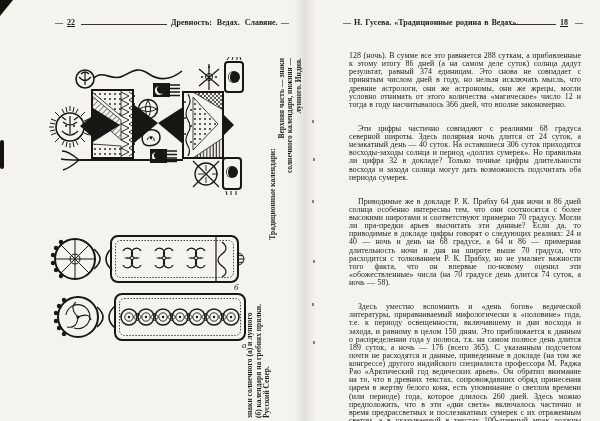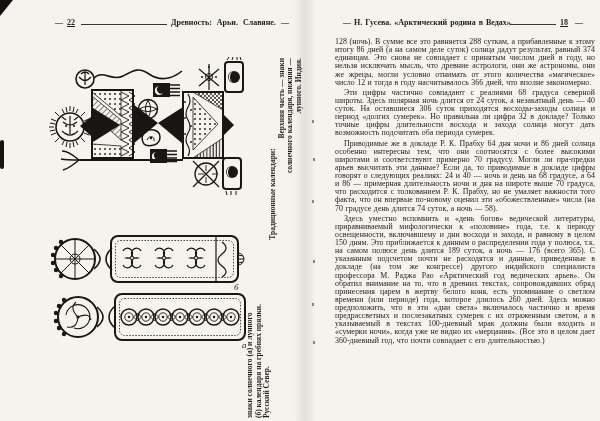--- a/index.html
+++ b/index.html
@@ -25,21 +25,21 @@
   .runhead{position:absolute;top:18px;font-size:8px;font-weight:bold;white-space:nowrap;}
   .head-rule{position:absolute;top:24px;border-top:1px solid #3a362f;height:0;}
   .pagenum{font-weight:bold;text-decoration:underline;}
 
   
   .body-text{
     position:absolute;left:33px;top:36px;width:264px;
     font-size:7.9px;line-height:8.12px;text-align:justify;
     letter-spacing:0.04px;word-spacing:0.4px;
   }
-  .body-text p{margin:2px;padding:0;}
+  .body-text p{margin:16px;padding:0;}
   .body-text p.indent{text-indent:9px;}
 
   
   .rot-caption{
     position:absolute;
     transform:rotate(-90deg);transform-origin:top left;
     font-size:7.5px;font-weight:bold;line-height:8.6px;white-space:nowrap;
   }
   #caption-india{left:269px;top:330px;width:272px;height:30px;}
   #caption-india .cap-head{text-align:center;}
@@ -64,21 +64,21 @@
 <div class="speck" style="left:313px;top:158px"></div>
 <div class="speck" style="left:312px;top:200px"></div>
 <div class="speck" style="left:313px;top:260px"></div>
 <div class="speck" style="left:312px;top:303px"></div>
 <div class="speck" style="left:313px;top:341px"></div>
 
 <div class="page" id="left-page">
   <span class="runhead" style="left:55px">—</span>
   <span class="runhead pagenum" style="left:67px">22</span>
   <div class="head-rule" style="left:81px;width:86px"></div>
-  <span class="runhead" style="left:171px;word-spacing:3px">Древность:  Арьи.  Славяне.</span>
+  <span class="runhead" style="left:171px;word-spacing:3px">Древность:  Ведах.  Славяне.</span>
   <span class="runhead" style="left:281px">—</span>
 
   <div class="rot-caption" id="caption-india">
     <div class="cap-head">Традиционные календари:</div>
     <div class="cap-line">Верхняя часть — знаки</div>
     <div class="cap-line">солнечного календаря, нижняя —</div>
     <div class="cap-line">лунного. Индия.</div>
   </div>
   <div class="rot-caption" id="caption-russia">
     <div class="cap-line">знаки солнечного (а) и лунного</div>
@@ -288,21 +288,21 @@
             <circle cx="198" cy="265" r="1.2"></circle>
         </g>
       </g>
       <text class="fig-label" x="209" y="296">а</text>
     </g>
   </svg>
 </div>
 
 <div class="page" id="right-page">
   <span class="runhead" style="left:43px">—</span>
-  <span class="runhead" style="left:54px;word-spacing:1px">Н. Гусева.  «Арктический родина в Ведах».</span>
+  <span class="runhead" style="left:54px;word-spacing:1px">Н. Гусева.  «Традиционные родина в Ведах».</span>
   <div class="head-rule" style="left:210px;width:46px"></div>
   <span class="runhead pagenum" style="left:260px">18</span>
   <span class="runhead" style="left:275px">—</span>
 
   <div class="body-text">
     <p>128 (ночь). В сумме все это равняется 288 суткам, а прибавленные к этому итогу 86 дней (а на самом деле суток) солнца дадут результат, равный 374 единицам. Это снова не совпадает с принятым числом дней в году, но нельзя исключать мысль, что древние астрологи, они же астрономы, они же жрецы, могли условно отнимать от этого количества «магическое» число 12 и тогда в году насчитывалось 366 дней, что вполне закономерно.</p>
     <p class="indent">Эти цифры частично совпадают с реалиями 68 градуса северной широты. Здесь полярная ночь длится от 24 суток, а незакатный день — 40 суток. На оставшиеся 306 суток приходятся восходы-заходы солнца и период «долгих сумерек». Но правильна ли цифра 32 в докладе? Только точные цифры длительности восхода и захода солнца могут дать возможность подсчитать оба периода сумерек.</p>
     <p class="indent">Приводимые же в докладе Р. К. Прабху 64 дня ночи и 86 дней солнца особенно интересны тем, что они соотносятся с более высокими широтами и соответствуют примерно 70 градусу. Могли ли пра-предки арьев высчитать эти данные? Если да, то приводимые в докладе цифры говорят о следующих реалиях: 24 и 40 — ночь и день на 68 градусе, а 64 и 86 — примерная длительность ночи и дня на широте выше 70 градуса, что расходится с толкованием Р. К. Прабху, но не умаляет важности того факта, что он впервые по-новому оценил эти «обожествленные» числа (на 70 градусе день длится 74 суток, а ночь — 58).</p>
     <p class="indent">Здесь уместно вспомнить и «день богов» ведической литературы, приравниваемый мифологически к «половине» года, т.е. к периоду освещенности, включавшему и дни восхода и захода, и равному в целом 150 дням. Это приближается к данным о распределении года у полюса, т.к. на самом полюсе день длится 189 суток, а ночь — 176 (всего 365). С указанным подсчетом почти не расходятся и данные, приведенные в докладе (на том же конгрессе) другого индийского специалиста профессора М. Раджа Рао «Арктический год ведических арьев». Он обратил внимание на то, что в древних текстах, сопровождавших обряд принесения царем в жертву белого коня, есть упоминание о светлом времени (или периоде) года, которое длилось 260 дней. Здесь можно предположить, что в эти «дни света» включалось частично и время предрассветных и послезакатных сумерек с их отраженным светом, а в указываемый в текстах 100-дневный мрак должны были входить и «сумерки ночи», когда уже не видно их «мерцания». (Все это в целом дает 360-дневный год, что почти совпадает с его длительностью.)</p>
   </div>

